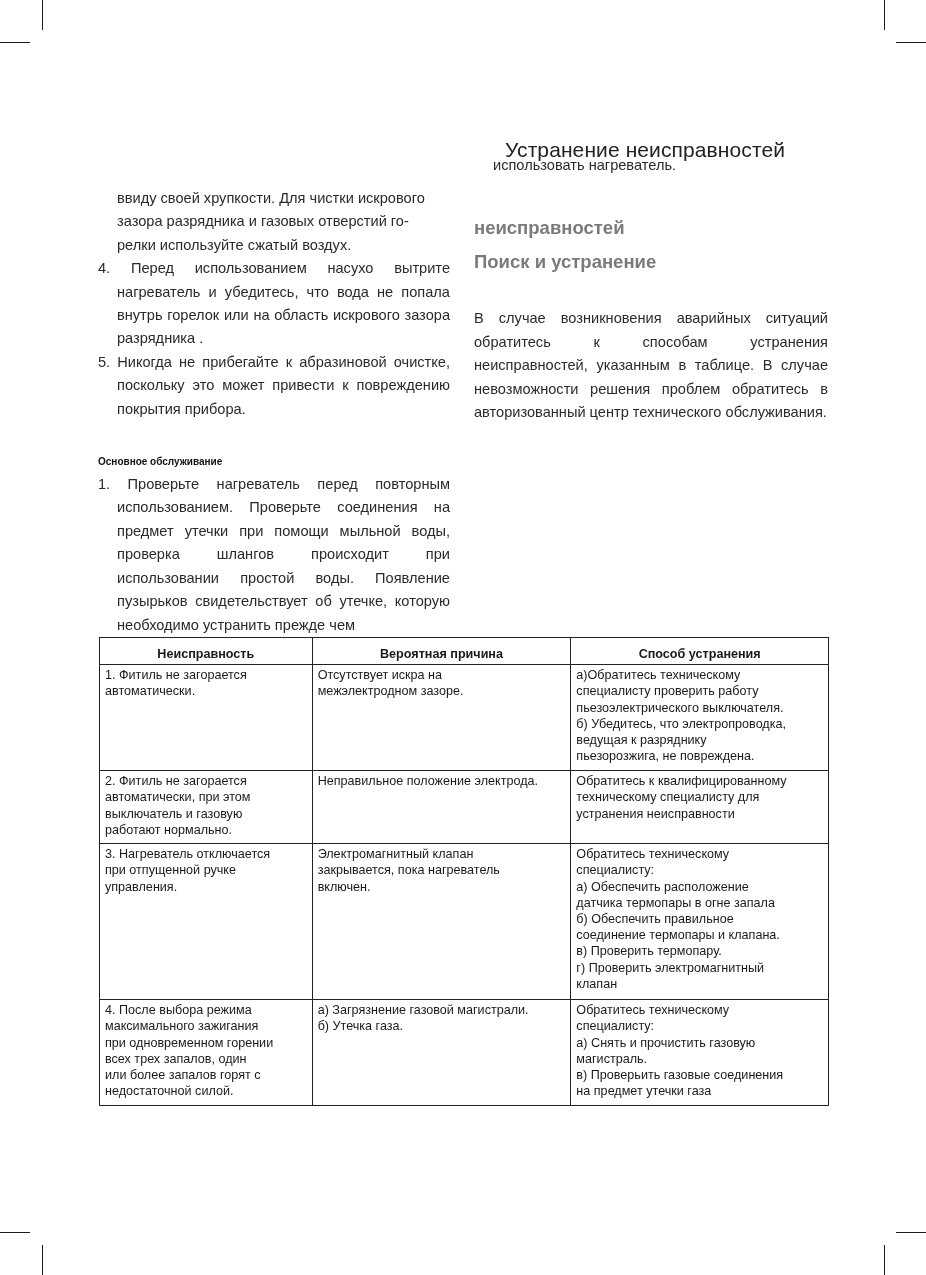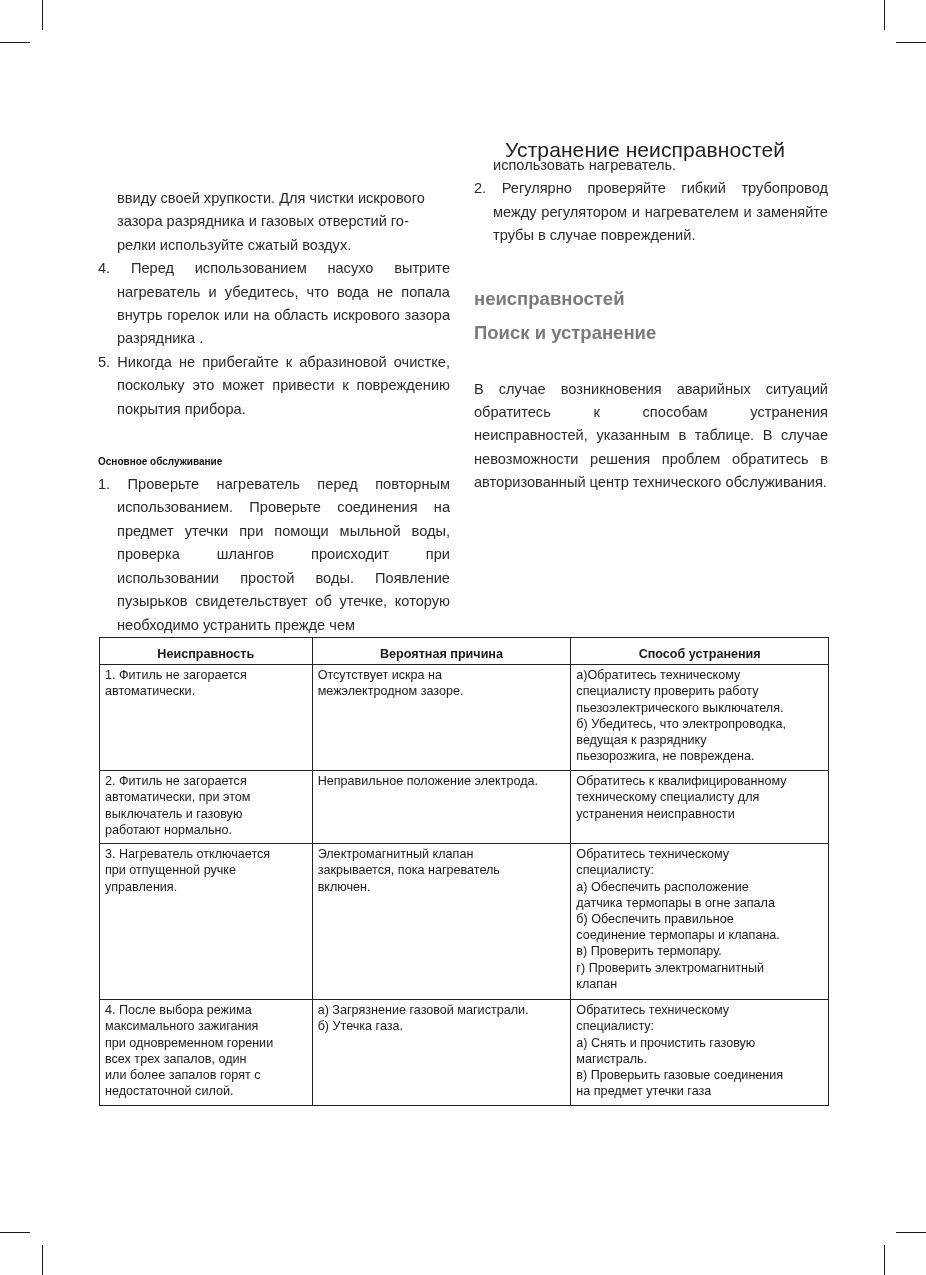--- a/index.html
+++ b/index.html
@@ -69,24 +69,20 @@
   </p>
   <h3 class="subhead">Основное обслуживание</h3>
   <p class="item">
     <span>1.</span>
     <span>Проверьте нагреватель перед повторным использованием. Проверьте соединения на предмет утечки при помощи мыльной воды, проверка шлангов происходит при использовании простой воды. Появление пузырьков свидетельствует об утечке, которую необходимо устранить прежде чем</span>
   </p>
 </div>
 
 <div class="col right">
   <p class="cont">использовать нагреватель.</p>
-  <p class="item">
-    <span>2.</span>
-    <span>Регулярно проверяйте гибкий трубопровод между регулятором и нагревателем и заменяйте трубы в случае повреждений.</span>
-  </p>
   <h2 class="sec-title">
     <span class="line">неисправностей</span>
     <span class="line">Поиск и устранение</span>
   </h2>
   <p class="para sec-body">В случае возникновения аварийных ситуаций обратитесь к способам устранения неисправностей, указанным в таблице. В случае невозможности решения проблем обратитесь в авторизованный центр технического обслуживания.</p>
 </div>
 
 <table class="tbl">
   <thead>
     <tr>

